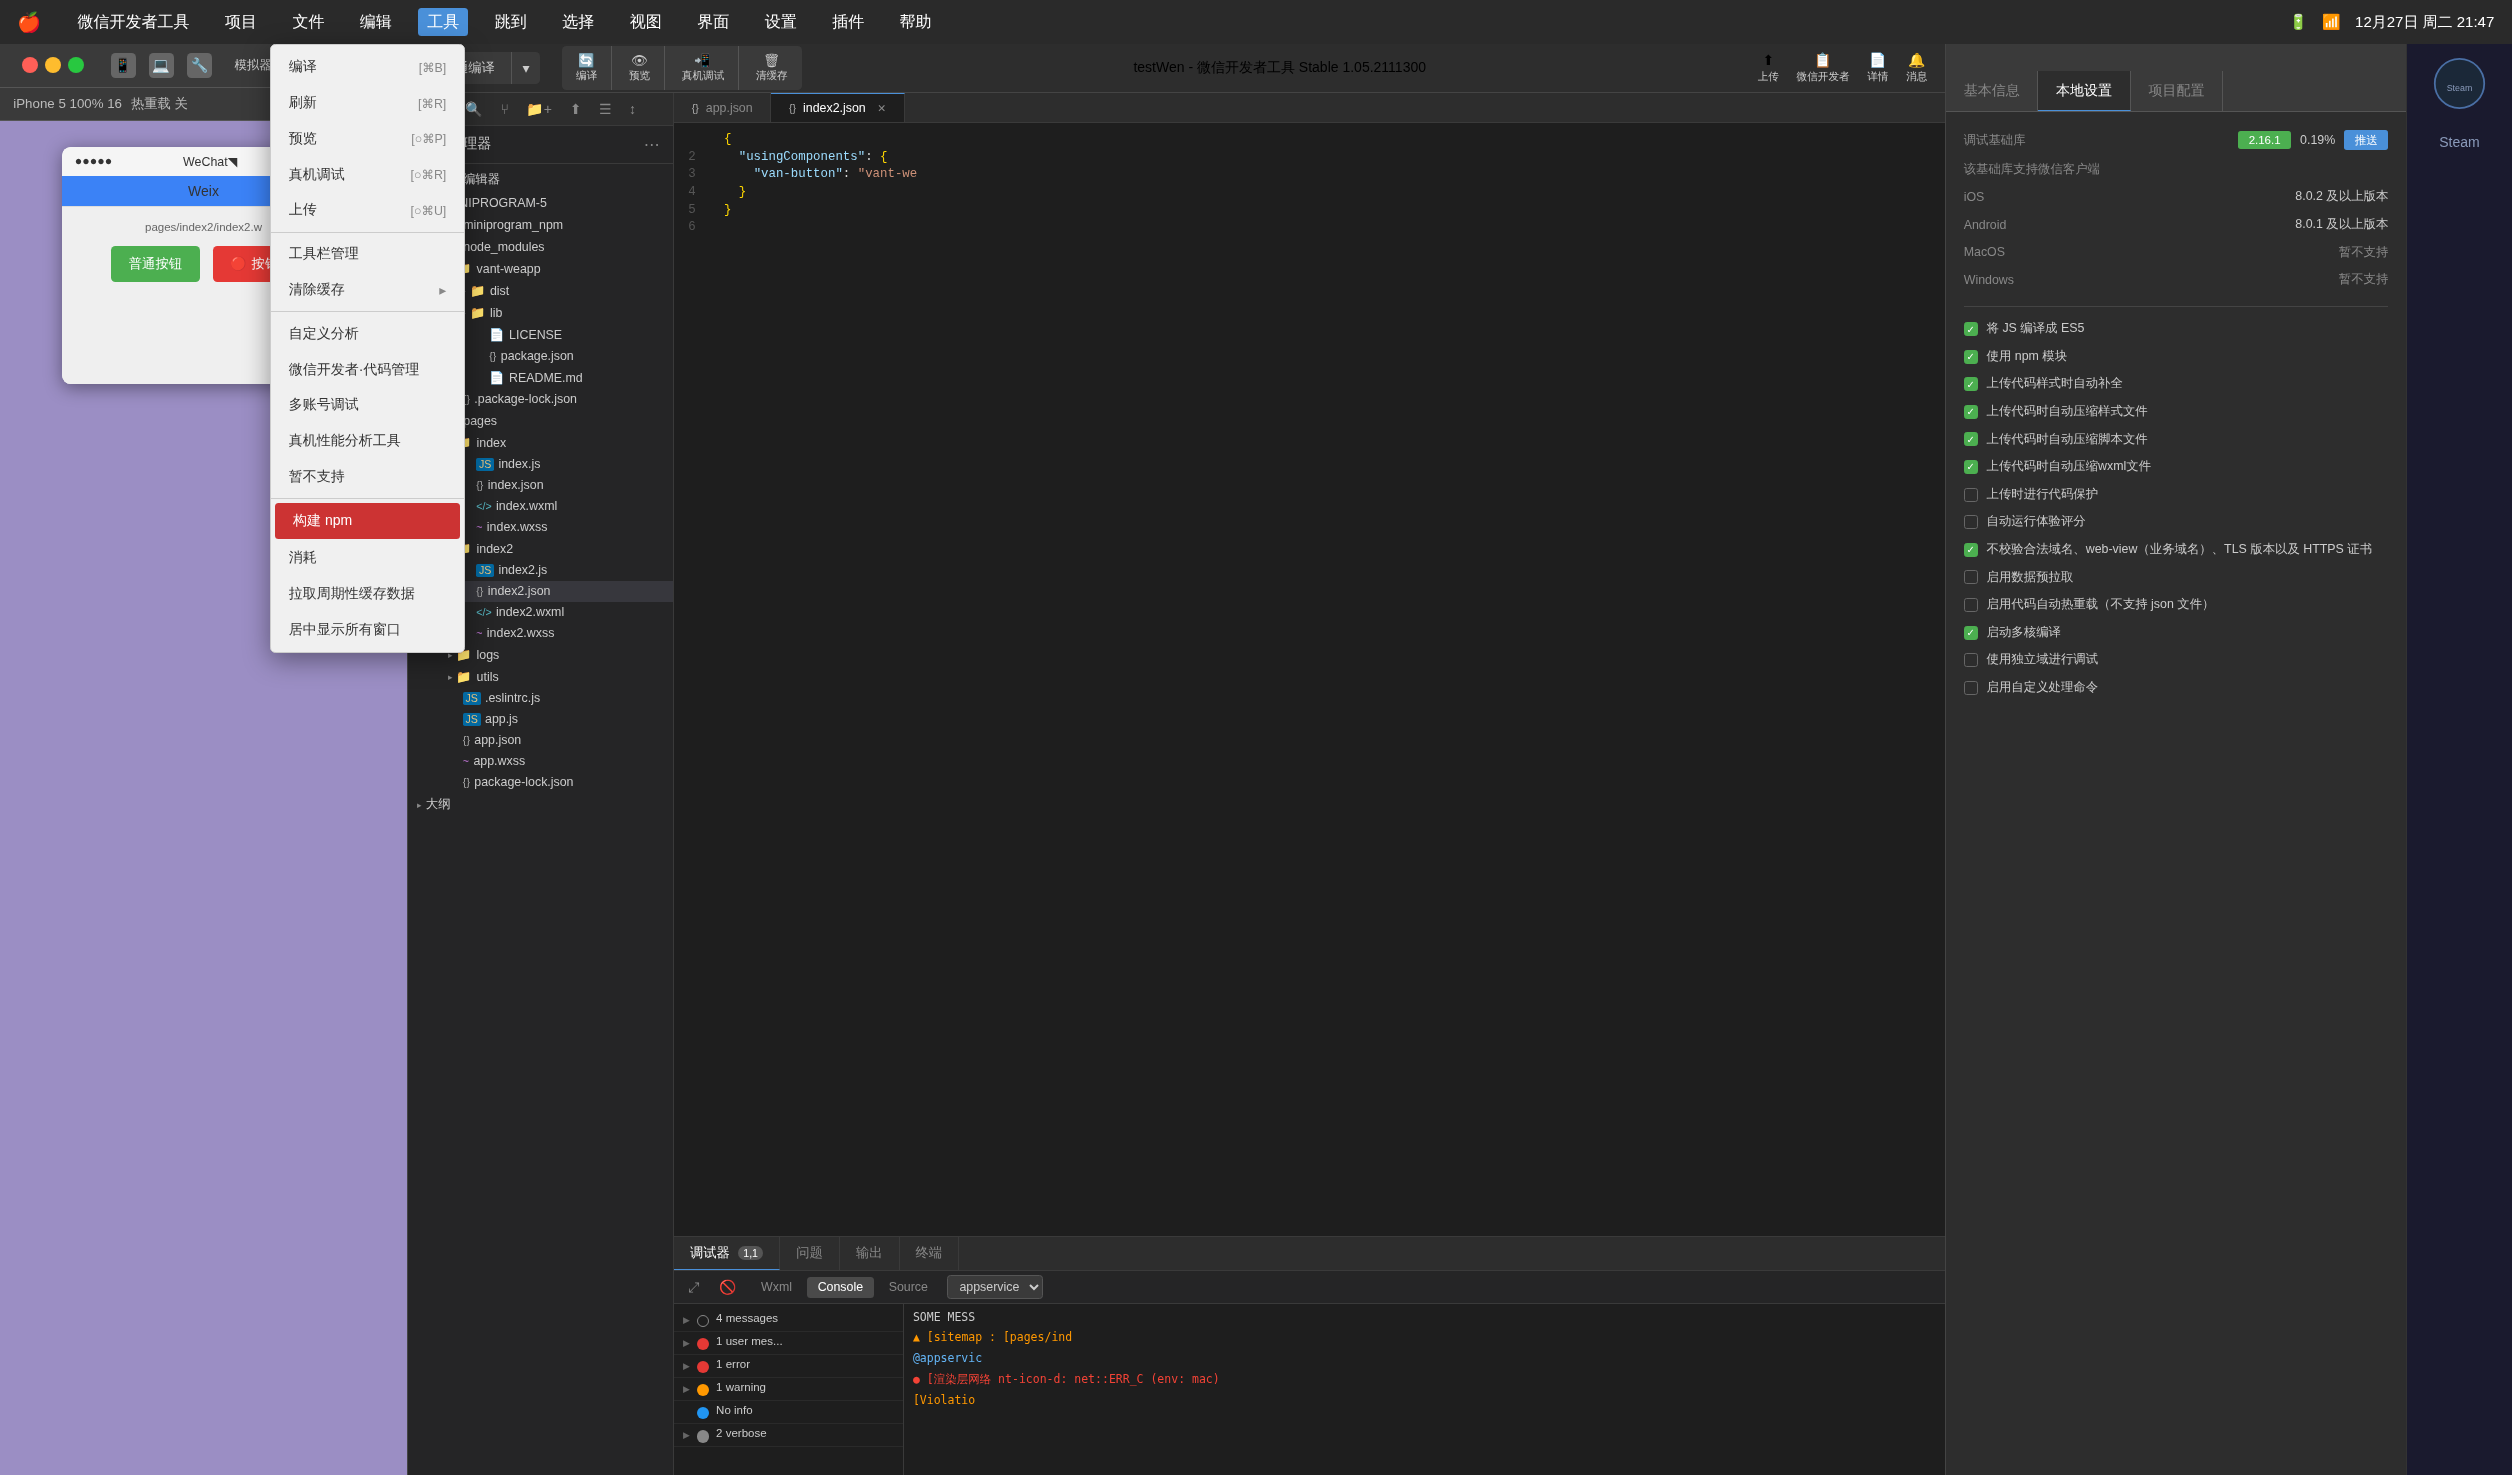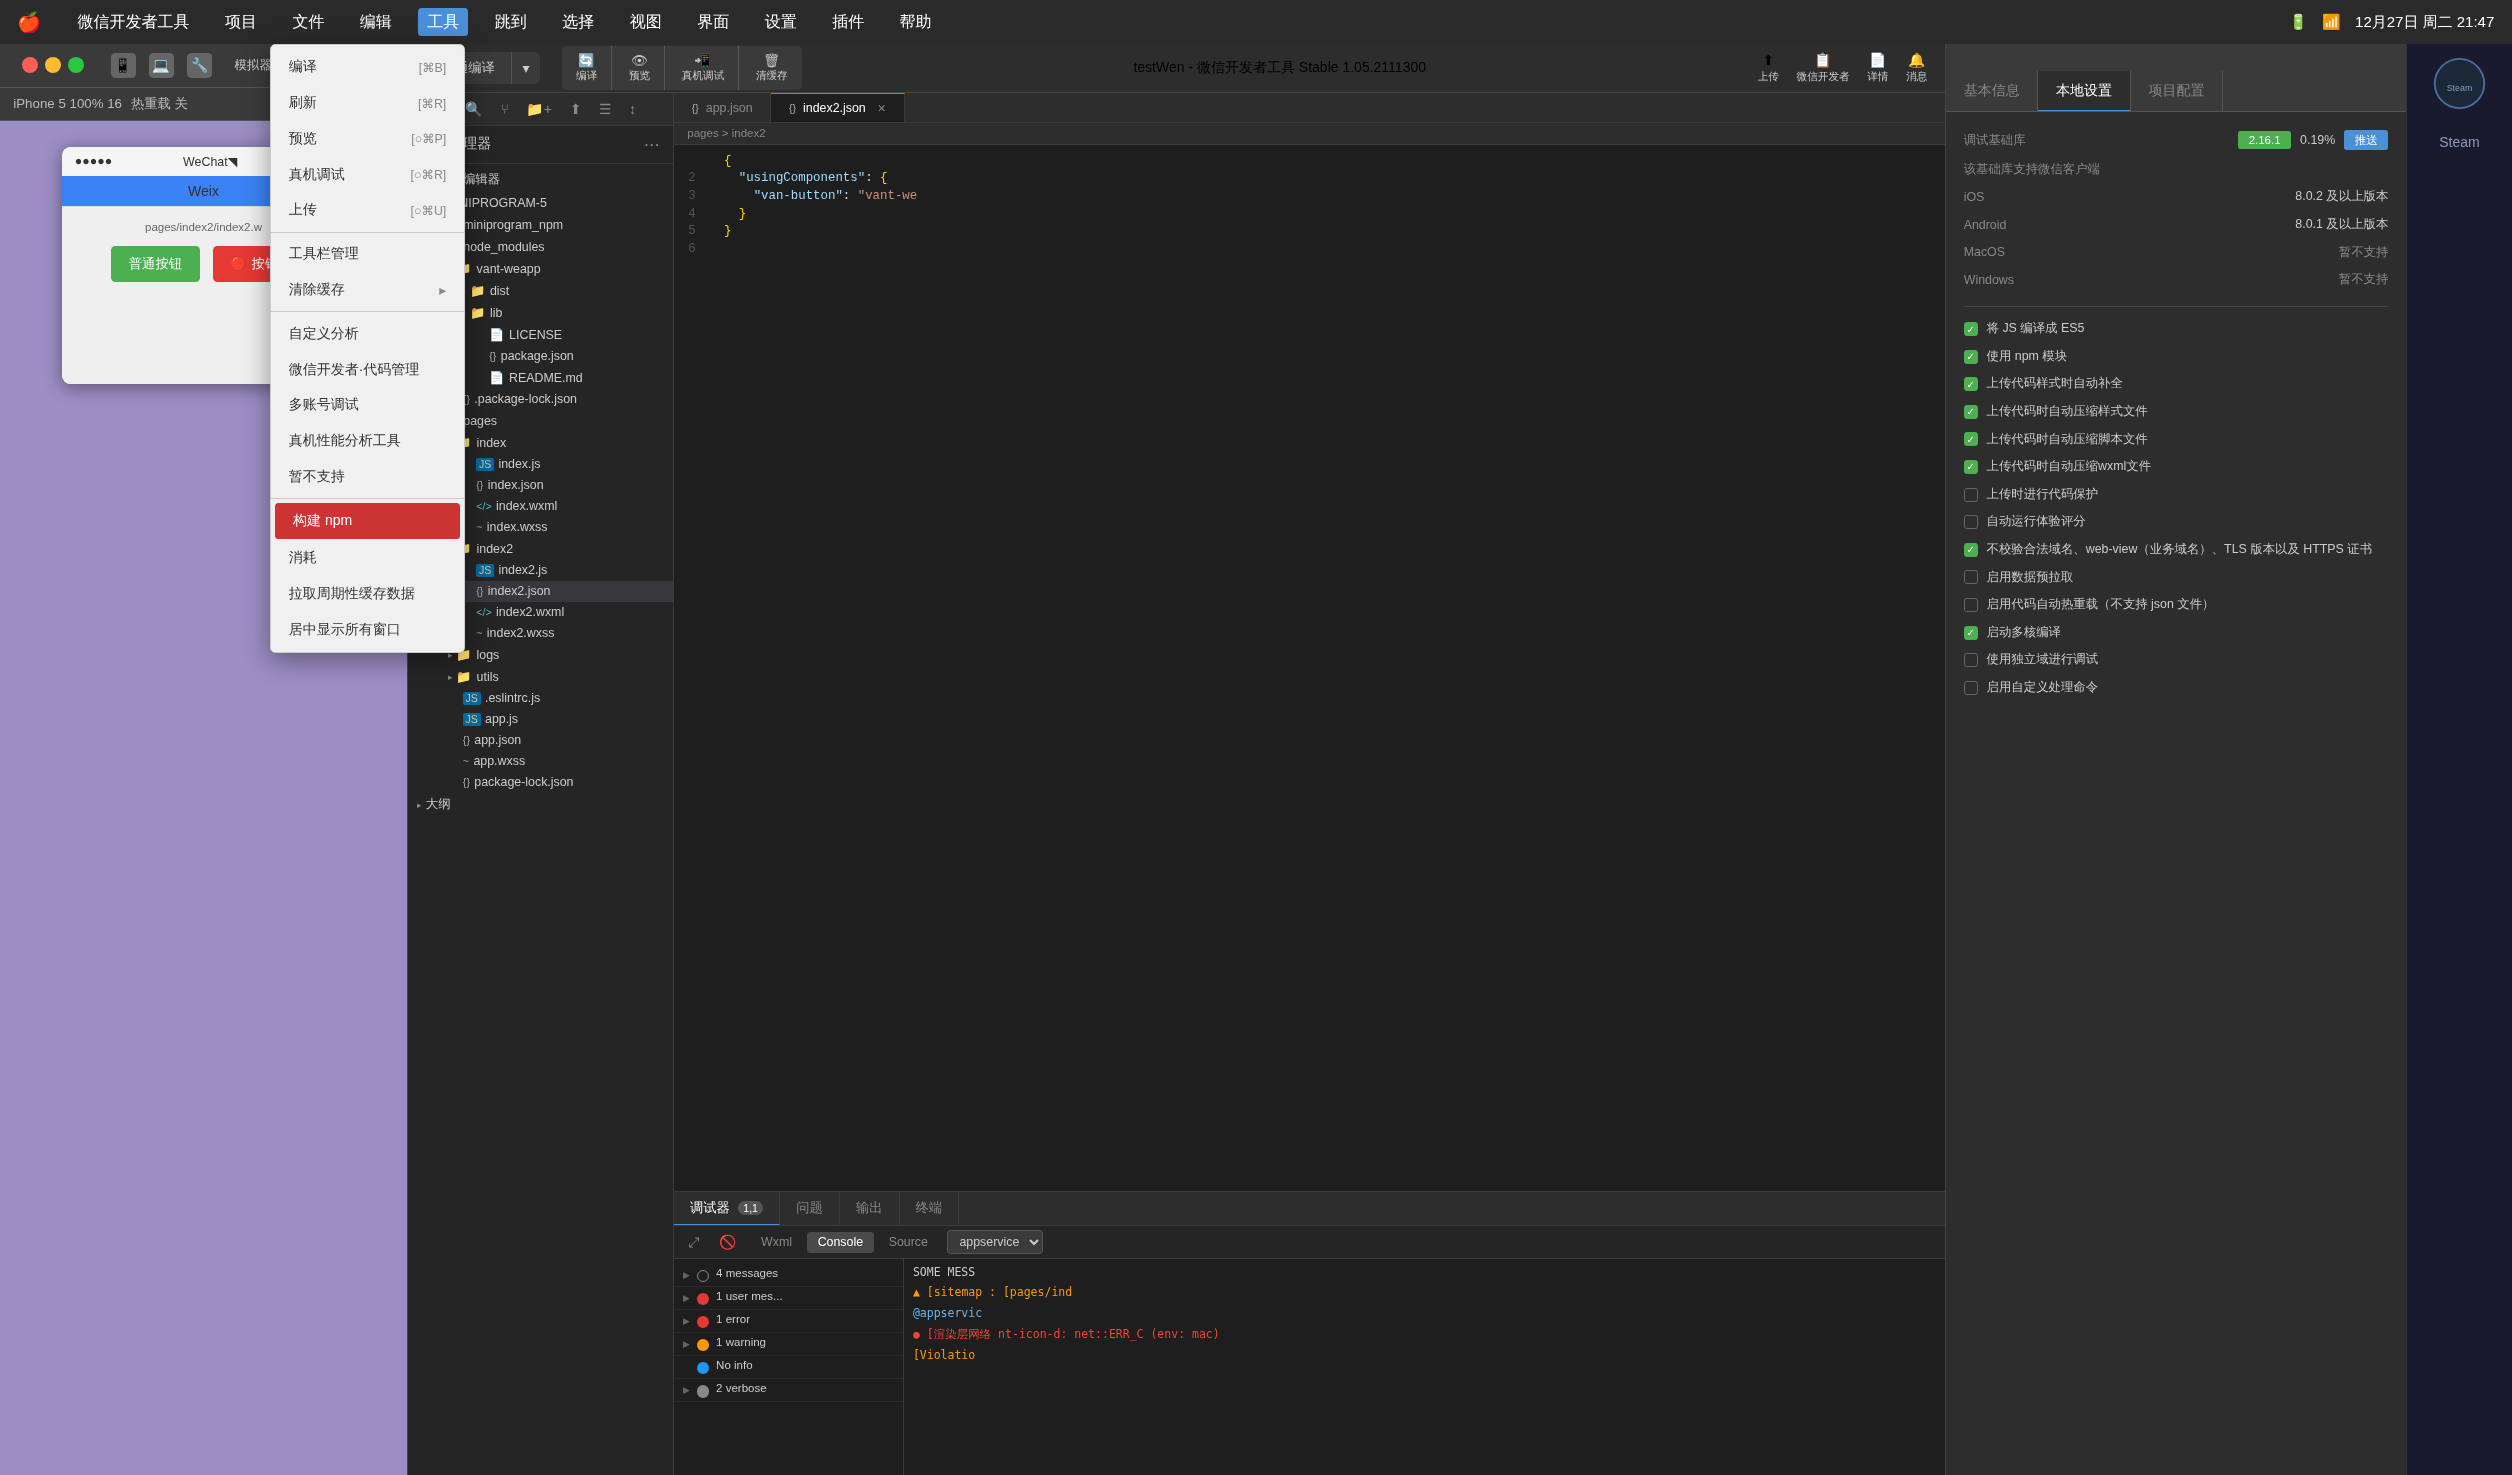--- a/index.html
+++ b/index.html
@@ -277,21 +277,21 @@
       color: #d4d4d4;
       white-space: pre;
     }
     .c-brace { color: #ffd700; }
     .c-key { color: #9cdcfe; }
     .c-str { color: #ce9178; }
     .c-colon { color: #d4d4d4; }
 
     
     .console-panel {
-      height: 284px;
+      height: 239px;
       background: #1e1e1e;
       border-top: 0.9px solid #3a3a3a;
       display: flex;
       flex-direction: column;
     }
     .console-tabs {
       display: flex;
       background: #2d2d2d;
       border-bottom: 0.9px solid #3a3a3a;
     }
@@ -914,23 +914,20 @@
           <div class="tab">
             <span class="file-icon-json">{}</span>
             <span>app.json</span>
           </div>
           <div class="tab active">
             <span class="file-icon-json">{}</span>
             <span>index2.json</span>
             <span style="color:#888; font-size:10.6px; margin-left:4.4px;">✕</span>
           </div>
         </div>
-        <div class="breadcrumb-bar">
-          <span>pages &gt; index2</span>
-        </div>
         <div class="code-content">
           <div class="code-line">
             <span class="line-num"></span>
             <span class="line-content">  <span class="c-brace">{</span></span>
           </div>
           <div class="code-line">
             <span class="line-num">2</span>
             <span class="line-content">    <span class="c-key">"usingComponents"</span><span class="c-colon">:</span> <span class="c-brace">{</span></span>
           </div>
           <div class="code-line">

